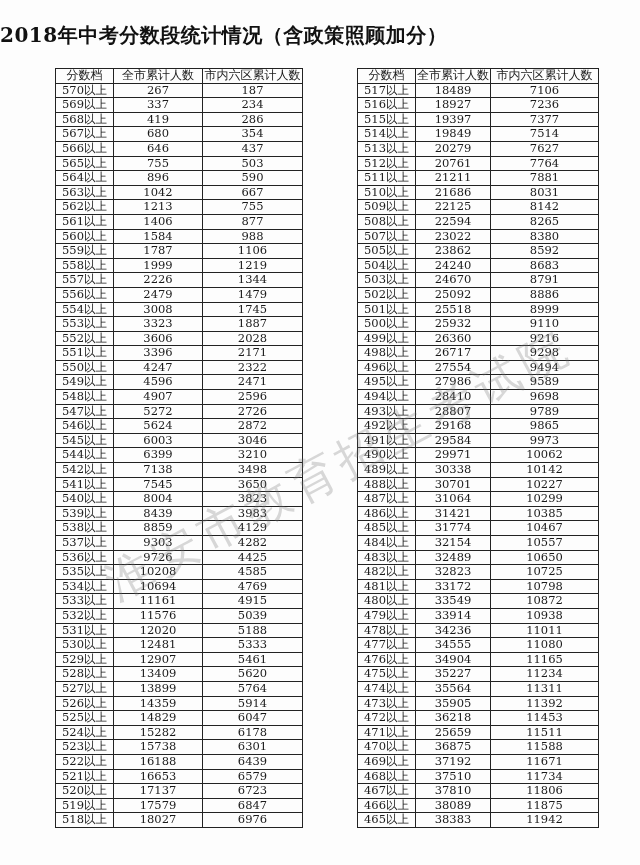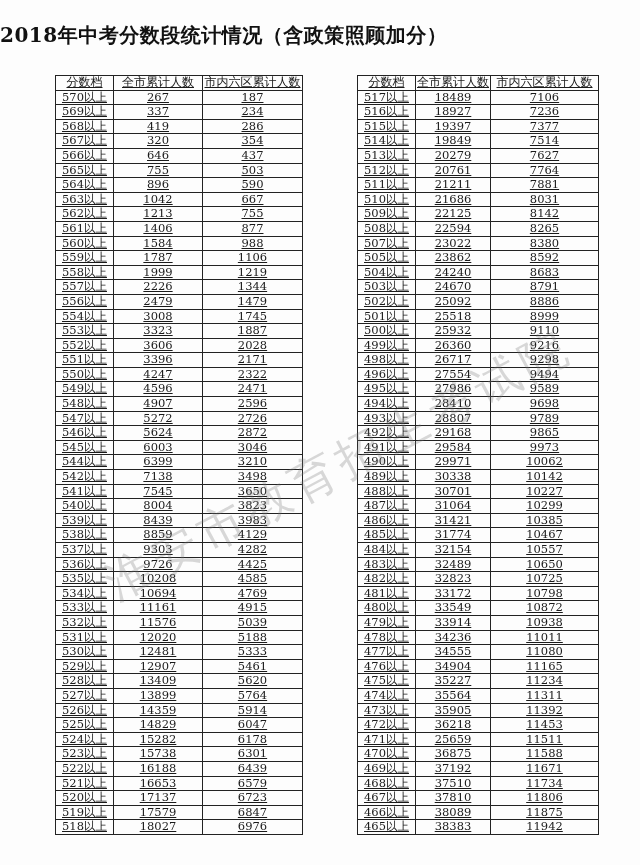--- a/index.html
+++ b/index.html
@@ -1,20 +1,20 @@
 <!DOCTYPE html>
 <html><head>
 <meta charset="utf-8">
 <style>
   html, body { margin:0; padding:0; background:#fdfdfd; }
   body { width:640px; height:865px; position:relative; overflow:hidden;
          font-family:"DejaVu Serif","Liberation Serif",serif; color:#1a1a1a; }
   .title { position:absolute; top:22px; left:0; width:640px; text-align:left;
            font-size:20px; font-weight:bold; letter-spacing:0.5px; color:#111; }
-  .tbl { position:absolute; top:75px; border-collapse:collapse; font-size:11.5px;text-decoration:underline; }
+  .tbl { position:absolute; top:68px; border-collapse:collapse; font-size:11.5px; }
   .tbl td, .tbl th { border:1.3px solid #222; padding:0; height:13.6px; line-height:13.6px;
                      text-align:center; font-weight:normal; white-space:nowrap; }
   .tbl th { font-size:12px; }
   #left-table { left:55px; }
   #right-table { left:357px; }
   #left-table col.c1 { width:58px; } #left-table col.c2 { width:89px; } #left-table col.c3 { width:100px; }
   #right-table col.c1 { width:58px; } #right-table col.c2 { width:75px; } #right-table col.c3 { width:108px; }
   .watermark { position:absolute; left:95px; top:560px; transform:rotate(-28deg); transform-origin:left top;
                font-size:46px; color:rgba(120,120,120,0.28); letter-spacing:6px; white-space:nowrap;
                pointer-events:none; font-family:"DejaVu Sans",sans-serif; }
@@ -48,21 +48,21 @@
         <td>337</td>
         <td>234</td>
       </tr>
       <tr>
         <td>568以上</td>
         <td>419</td>
         <td>286</td>
       </tr>
       <tr>
         <td>567以上</td>
-        <td>320</td>
+        <td>680</td>
         <td>354</td>
       </tr>
       <tr>
         <td>566以上</td>
         <td>646</td>
         <td>437</td>
       </tr>
       <tr>
         <td>565以上</td>
         <td>755</td>

